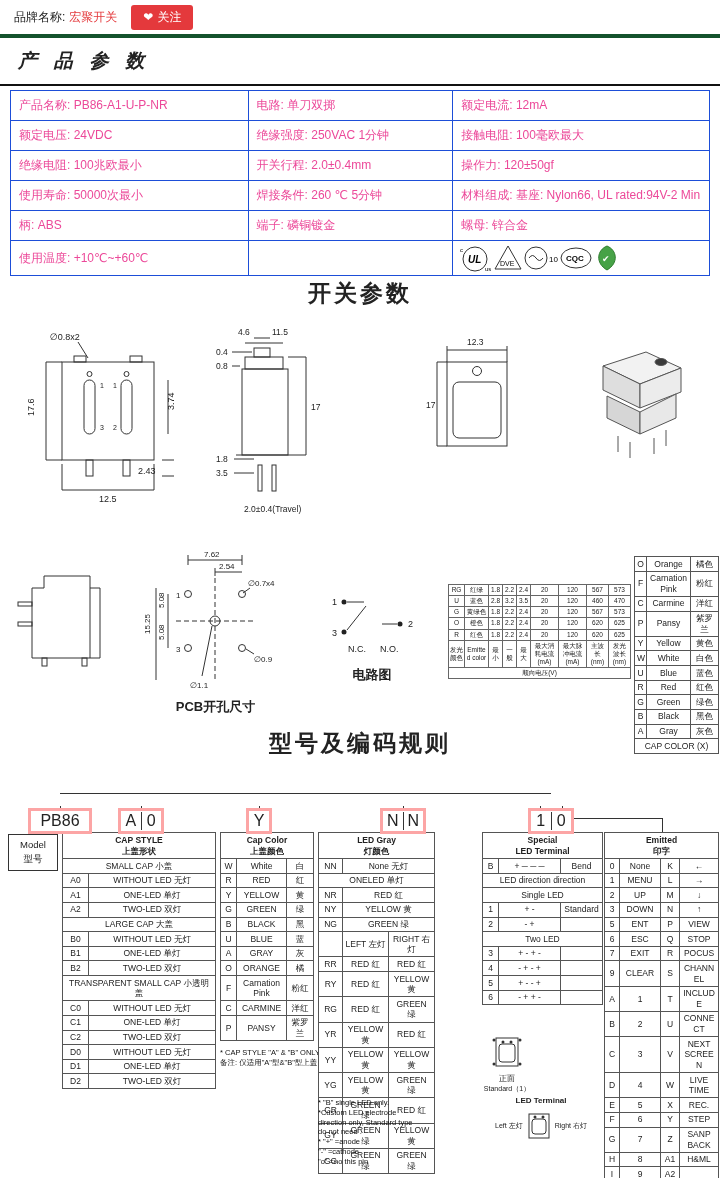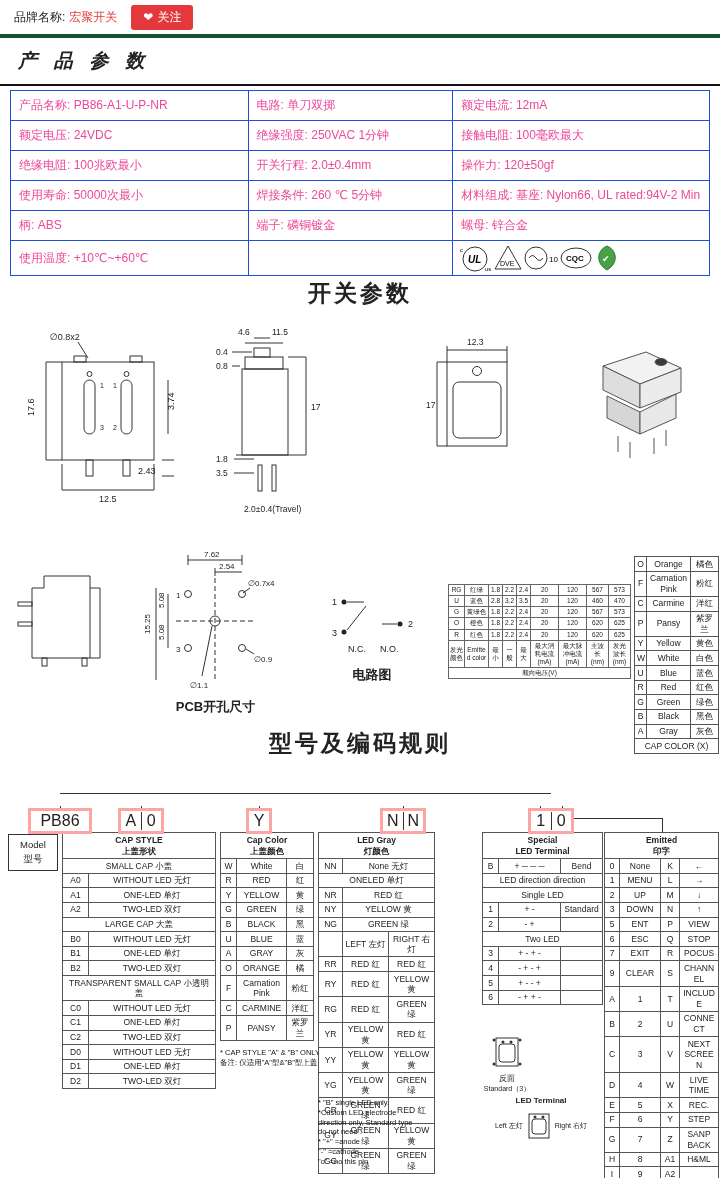--- a/index.html
+++ b/index.html
@@ -806,22 +806,22 @@
           <svg width="30" height="36">
             <rect x="4" y="4" width="22" height="28" fill="none" stroke="#333"></rect>
             <rect x="7" y="10" width="16" height="18" rx="3" fill="none" stroke="#333"></rect>
             <circle cx="11" cy="8" r="1.5" fill="#333"></circle>
               <circle cx="19" cy="8" r="1.5" fill="#333"></circle>
             <circle cx="2" cy="6" r="1.5" fill="#333"></circle>
               <circle cx="28" cy="6" r="1.5" fill="#333"></circle>
             <circle cx="2" cy="30" r="1.5" fill="#333"></circle>
               <circle cx="28" cy="30" r="1.5" fill="#333"></circle>
           </svg>
-          <div class="mini-label">反面</div>
-          <div class="mini-label" style="font-size:7px;">Standard（3）</div>
+          <div class="mini-label">正面</div>
+          <div class="mini-label" style="font-size:7px;">Standard（1）</div>
         </div>
       </div>
       <div class="mini-label" style="margin-top:3px; font-weight:bold;">LED Terminal</div>
       <div style="display:flex; align-items:center; justify-content:center; gap:3px; margin-top:4px;">
         <span style="font-size:7px;">Left 左灯</span>
         <svg width="26" height="30">
           <rect x="3" y="3" width="20" height="24" fill="none" stroke="#333"></rect>
           <rect x="6" y="8" width="14" height="15" rx="3" fill="none" stroke="#333"></rect>
           <circle cx="9" cy="6" r="1.5" fill="#333"></circle>
             <circle cx="17" cy="6" r="1.5" fill="#333"></circle>

